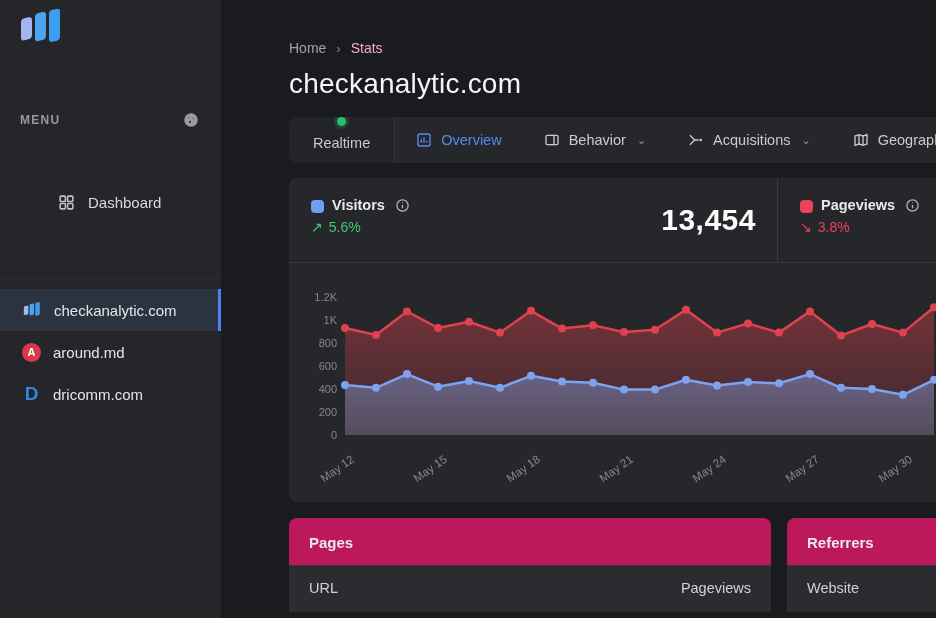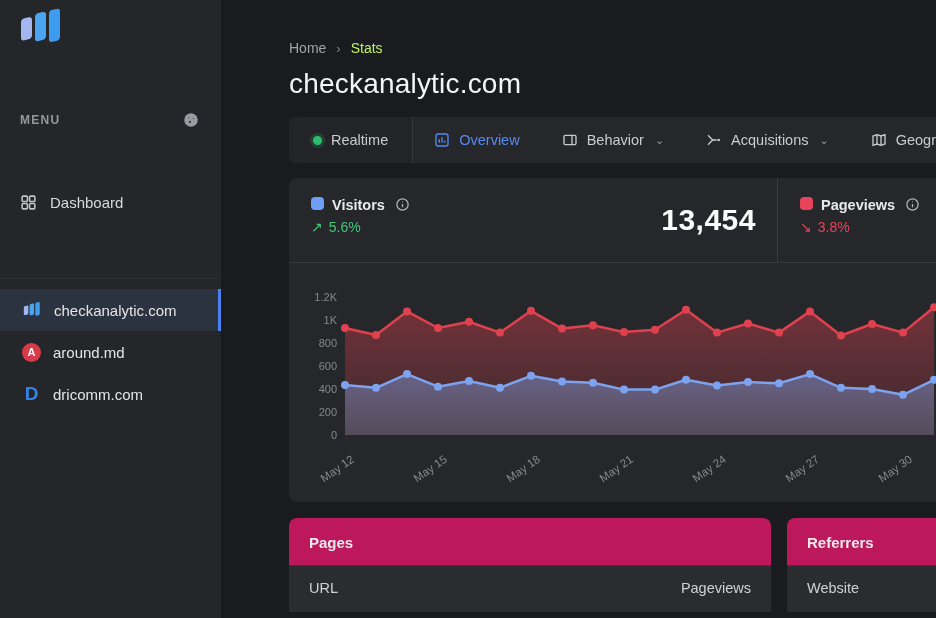--- a/index.html
+++ b/index.html
@@ -18,21 +18,21 @@
   }
   .logo-wrap { padding:6px 0 0 17px; }
   .menu-row {
     margin-top:28px; padding:0 20px;
     display:flex; align-items:center; justify-content:space-between;
   }
   .menu-label { font-size:12px; letter-spacing:1.3px; color:#96989d; font-weight:700; }
   .palette-btn { width:20px; height:20px; cursor:pointer; display:flex; align-items:center; justify-content:center; }
   .nav-item {
     margin-top:22px; height:44px; padding:0 20px;
-    display:flex; align-items:center; gap:13px; cursor:pointer;
+    display:flex; align-items:center; gap:13px; cursor:pointer;margin-left:38px;
   }
   .nav-item .label { font-size:15px; color:#d8d9db; }
   .sites {
     margin-top:26px; border-top:1px solid #2d2e32; padding-top:10px;
     display:flex; flex-direction:column;
   }
   .site-item {
     height:42px; padding:0 20px 0 22px;
     display:flex; align-items:center; gap:12px; cursor:pointer;
   }
@@ -48,51 +48,51 @@
   }
   .badge-around { background:#d93a4a; font-size:11px; }
   .badge-dricomm { background:transparent; color:#3584e4; font-size:19px; font-weight:800; }
 
   
   .main { flex:1; position:relative; overflow:hidden; }
   .main-inner { width:1200px; padding:40px 0 0 68px; }
   .breadcrumb { display:flex; align-items:center; gap:10px; font-size:14px; }
   .breadcrumb .home { color:#a3a3a3; cursor:pointer; }
   .breadcrumb .chev { color:#85878c; font-size:13px; }
-  .breadcrumb .current { color:#bef264; cursor:pointer; }
+  .breadcrumb .current { color:#f9a8d4; cursor:pointer; }
   .page-title { margin-top:12px; font-size:28px; font-weight:500; color:#f4f5f6; letter-spacing:.2px; }
 
   
   .tabstrip {
     margin-top:17px; width:1100px; height:46px;
     background:#26272b; border-radius:8px;
     display:flex; align-items:stretch; overflow:hidden;
   }
   .tab {
     display:flex; align-items:center; gap:9px;
     padding:0 21px; font-size:14.5px; color:#c9cbce; cursor:pointer; white-space:nowrap;
   }
   .tab .chevron { font-size:11px; color:#9a9ca1; margin-left:2px; }
-  .tab-realtime { background:#232428; border-right:1px solid #36373b; padding:0 24px; }
+  .tab-realtime { background:#232428; border-right:1px solid #36373b; padding:0 24px;flex-direction:column; }
   .live-dot {
     width:9px; height:9px; border-radius:50%; background:#2ebd6b;
     box-shadow:0 0 0 3px rgba(46,189,107,.18);
   }
   .tab-active { color:#568af2; }
 
   
   .statcard {
     margin-top:15px; width:1100px;
     background:#26272a; border-radius:8px; overflow:hidden;
   }
   .stats-row { display:flex; height:84px; }
   .stat-block { position:relative; padding:19px 0 0 22px; }
   .stat-visitors { width:489px; border-right:1px solid #3a3b3f; }
   .stat-pageviews { flex:1; }
-  .stat-head { display:flex; align-items:flex-start; gap:8px; }
+  .stat-head { display:flex; align-items:flex-end; gap:8px; }
   .swatch { width:13px; height:13px; border-radius:4px; }
   .stat-label { font-size:14.5px; font-weight:700; color:#e8e9eb; }
   .info-icon { margin-left:2px; cursor:pointer; display:flex; }
   .stat-change { margin-top:6px; font-size:14px; display:flex; align-items:center; gap:6px; }
   .change-up { color:#41c878; }
   .change-down { color:#e8435a; }
   .stat-value {
     position:absolute; right:21px; top:50%; transform:translateY(-50%);
     font-size:30px; font-weight:700; color:#fbfbfc; letter-spacing:.5px;
   }

